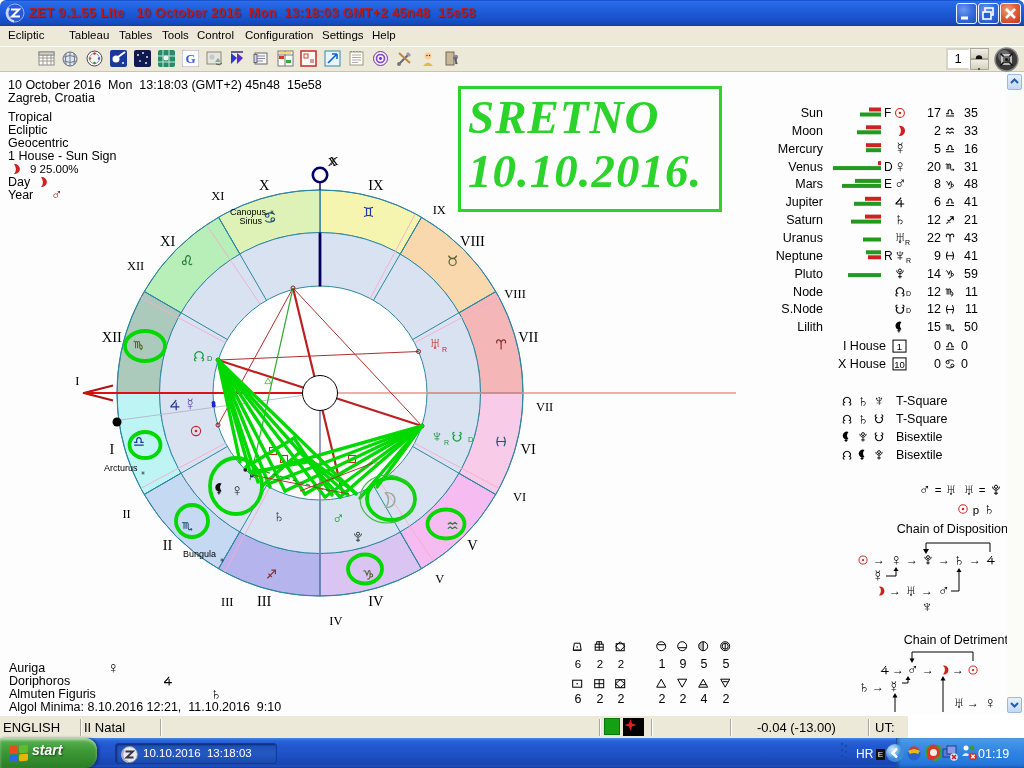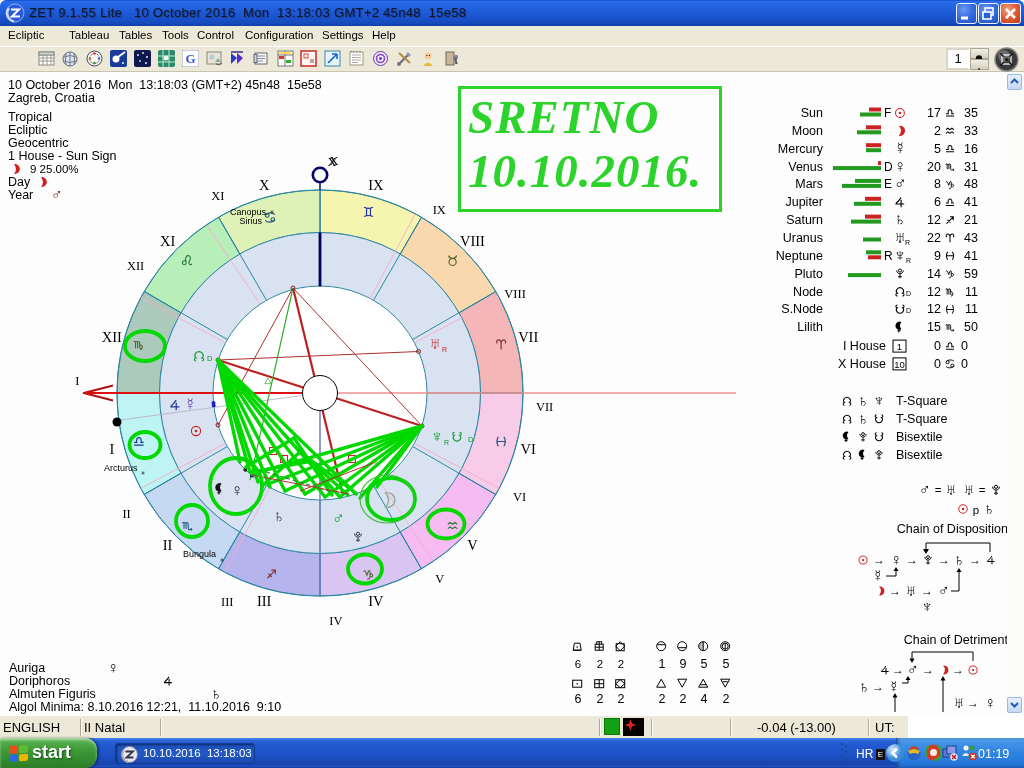--- a/index.html
+++ b/index.html
@@ -1,38 +1,38 @@
 <!DOCTYPE html>
 <html><head><meta charset="utf-8"><style>
 *{margin:0;padding:0;box-sizing:border-box}
 html,body{width:1024px;height:768px;overflow:hidden;font-family:"Liberation Sans",sans-serif;background:#fff}
 .abs{position:absolute}
 #titlebar{position:absolute;left:0;top:0;width:1024px;height:26px;
  background:linear-gradient(180deg,#0d48c8 0%,#2e6fe8 6%,#2568e6 12%,#1e5cd8 45%,#1a52cc 70%,#1549b8 92%,#1040a8 100%);
  border-radius:6px 6px 0 0;}
-#titletext{position:absolute;left:29px;top:5px;color:#0f172a;font-weight:normal;font-size:13px;letter-spacing:0.3px;text-shadow:1px 1px 1px #1a3a8a}
+#titletext{position:absolute;left:29px;top:5px;color:#b91c1c;font-weight:bold;font-size:13px;letter-spacing:0.3px;text-shadow:1px 1px 1px #1a3a8a}
 .wbtn{position:absolute;top:3px;width:21px;height:21px;border-radius:3px;border:1px solid #eef4ff}
 #bmin,#bmax{background:radial-gradient(circle at 35% 30%,#6f9af0 0%,#3a6fe0 45%,#1c4fc0 100%)}
 #bclose{background:radial-gradient(circle at 35% 30%,#f0a080 0%,#e06038 45%,#c03a18 100%)}
 #menubar{position:absolute;left:0;top:26px;width:1024px;height:20px;background:#ece9d8;font-size:11.5px;color:#000}
 #menubar span{position:absolute;top:3px}
 #toolbar{position:absolute;left:0;top:46px;width:1024px;height:26px;background:#ece9d8;border-top:1px solid #fff;border-bottom:1px solid #c8c4b0}
 .ticon{position:absolute;top:3px;width:18px;height:18px}
 #client{position:absolute;left:0;top:72px;width:1024px;height:643px;background:#fefdfd}
 #mainsvg{position:absolute;left:0;top:0}
 .t{position:absolute;font-size:12.5px;color:#000;white-space:pre}
 #statusbar{position:absolute;left:0;top:715px;width:908px;height:23px;background:#ece9d8;border-top:1px solid #fff;font-size:13px}
 .sbsep{position:absolute;top:3px;height:17px;width:2px;border-left:1px solid #aca899;border-right:1px solid #fff}
 #taskbar{position:absolute;left:0;top:738px;width:1024px;height:30px;
  background:linear-gradient(180deg,#4584e8 0%,#3a76e4 4%,#2a62d8 10%,#2258d0 25%,#1e50c4 60%,#1846b0 85%,#1c4ebc 95%,#123a96 100%)}
 #startbtn{position:absolute;left:0;top:0;width:97px;height:30px;border-radius:0 12px 12px 0;
  background:linear-gradient(180deg,#79c273 0%,#54ad4c 12%,#3f9a38 40%,#338a2e 75%,#2b7d26 100%);
  box-shadow:inset 0 2px 3px rgba(255,255,255,.45), 2px 0 3px rgba(0,0,20,.4)}
-#starttext{position:absolute;left:32px;top:4px;color:#fff;font-weight:bold;font-size:18px;text-shadow:1px 1px 2px #1a4a1a}
-#taskbtn{position:absolute;left:115px;top:5px;width:140px;height:21px;background:linear-gradient(180deg,#1c50b8,#2458c2 50%,#1a4ab0);border-radius:3px;border:1px solid #123a90;box-shadow:inset 1px 1px 2px rgba(0,0,30,.5)}
+#starttext{position:absolute;left:32px;top:4px;color:#fff;font-weight:bold;font-style:italic;font-size:14px;text-shadow:1px 1px 2px #1a4a1a}
+#taskbtn{position:absolute;left:115px;top:5px;width:162px;height:21px;background:linear-gradient(180deg,#1c50b8,#2458c2 50%,#1a4ab0);border-radius:3px;border:1px solid #123a90;box-shadow:inset 1px 1px 2px rgba(0,0,30,.5)}
 #taskbtn span{position:absolute;left:27px;top:3px;color:#fff;font-size:11.5px}
 #tray{position:absolute;left:896px;top:0;width:128px;height:30px;background:linear-gradient(180deg,#5ba4ec 0%,#4392e6 15%,#2f84e2 50%,#2578da 85%,#1e66c8 100%);border-left:1px solid #1c50a8;box-shadow:inset 2px 0 3px rgba(0,0,40,.3)}
 #scrollbar{position:absolute;left:1007px;top:0px;width:17px;height:643px;background:#fbfbf8}
 .scrbtn{position:absolute;left:1px;width:15px;height:16px;background:linear-gradient(180deg,#e8f0fc,#c4d8f4);border:1px solid #9ab8e0;border-radius:2px;color:#3a6ab8;font-size:9px;text-align:center;line-height:15px}
 </style></head><body>
 
 <div id="titlebar"></div>
 <svg class="abs" style="left:5px;top:3px" width="20" height="20">
     <circle cx="10" cy="10" r="9" fill="#2a5adc" stroke="#9ab0e8" stroke-width="1"></circle>
     <path d="M4,5 A8.5,8.5 0 0 0 9,18.5" fill="none" stroke="#cdd8f4" stroke-width="2.5"></path>

